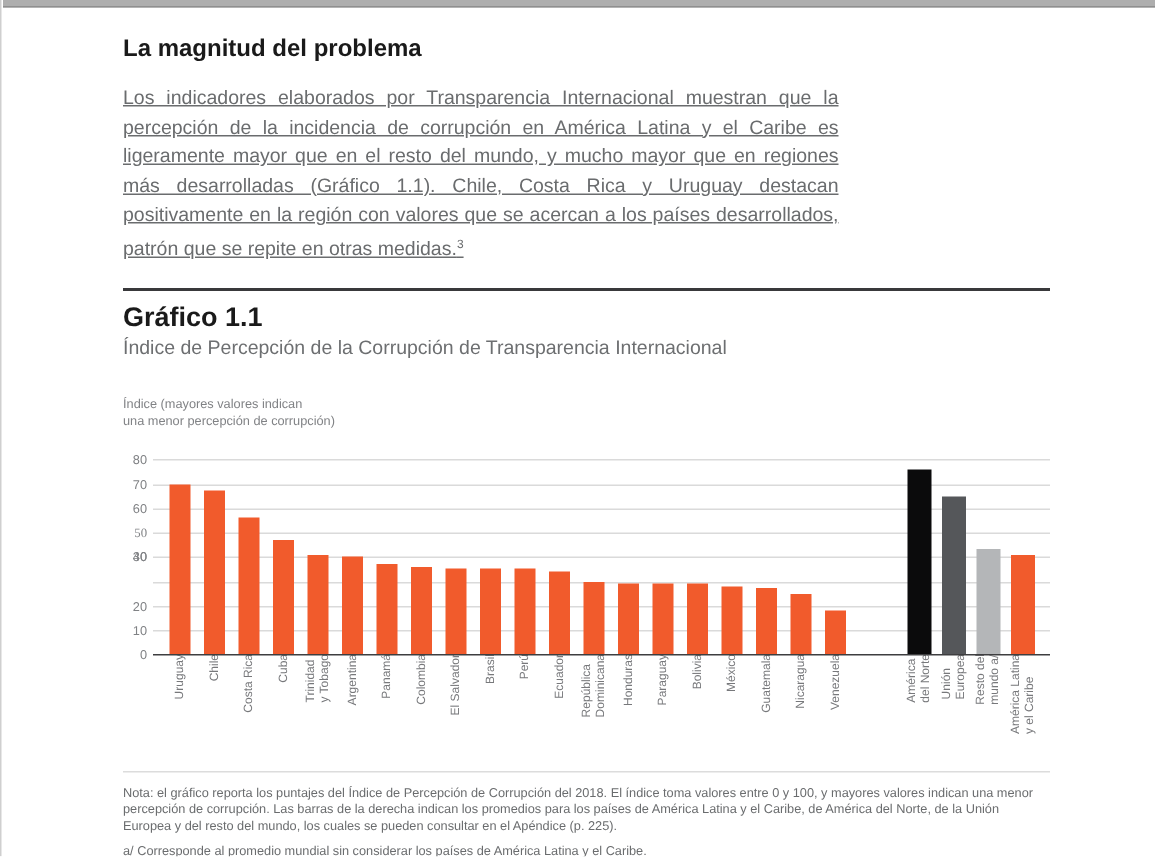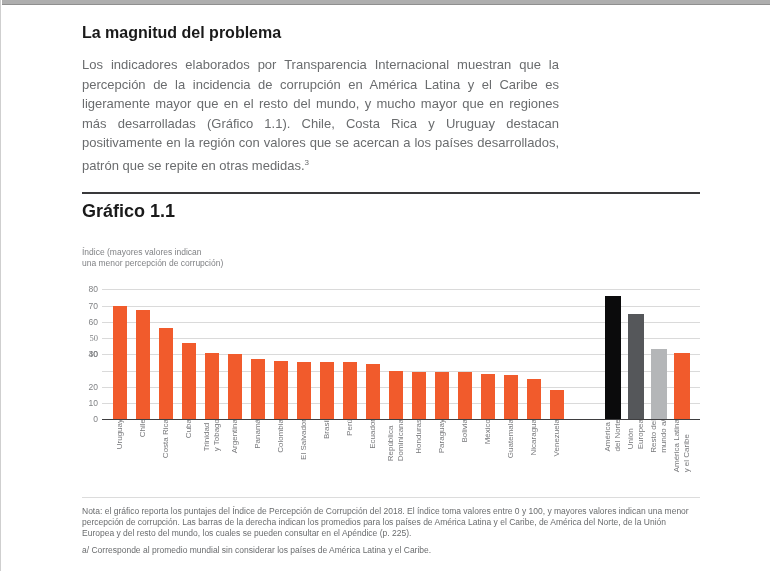--- a/index.html
+++ b/index.html
@@ -3,21 +3,21 @@
 <meta charset="utf-8">
 <style>
   html,body{margin:0;padding:0;background:#fff;}
   *{box-sizing:border-box;}
   .page{position:relative;width:770px;height:571px;background:#ffffff;overflow:hidden;
         font-family:"Liberation Sans",sans-serif;color:#1a1a1a;padding-left:44px;}
   .topband{position:absolute;top:0;left:2px;right:0;height:5px;background:#aeaeae;border-bottom:1px solid #8f8f8f;}
   .leftline{position:absolute;left:0;top:0;bottom:0;width:1px;background:#cfcfcf;}
   .content{position:absolute;left:82px;top:0;width:618px;}
   .section-title{margin:24px 0 0 0;font-size:16px;font-weight:bold;color:#1a1a1a;}
-  .intro{width:477px;margin:13px 0 0 0;font-size:13px;line-height:19.5px;color:#6a6c6e;text-align:justify;}
+  .intro{width:477px;margin:13px 0 0 0;font-size:13px;line-height:19.5px;color:#6a6c6e;text-align:justify;text-decoration:underline;}
   .intro sup{font-size:8px;color:#6a6c6e;}
   .rule-dark{height:2px;background:#39393b;margin-top:17px;}
   .fig-label{margin:7px 0 0 0;font-size:18px;font-weight:bold;color:#1a1a1a;}
   .fig-title{margin:2px 0 0 0;font-size:13px;color:#6d6f71;}
   .axis-note{margin:25px 0 0 0;font-size:8.5px;line-height:10.5px;color:#808285;white-space:pre-line;}
   .chart{margin-top:21px;display:flex;width:618px;}
   .yaxis{position:relative;width:20px;height:130px;flex:none;}
   .ytick{position:absolute;right:4px;font-size:8.5px;color:#808285;}
   .plot{position:relative;flex:1;height:130px;}
   .gridline{position:absolute;left:0;right:0;height:1px;background:#dadada;z-index:1;}
@@ -44,20 +44,21 @@
   <div class="leftline"></div>
 
   <div class="content">
     <h1 class="section-title">La magnitud del problema</h1>
 
     <p class="intro"><span>Los indicadores elaborados por Transparencia Internacional muestran que la percepción de la incidencia de corrupción en América Latina y el Caribe es ligeramente mayor que en el resto del mundo, y mucho mayor que en regiones más desarrolladas (Gráfico 1.1). Chile, Costa Rica y Uruguay destacan positivamente en la región con valores que se acercan a los países desarrollados, patrón que se repite en otras medidas.</span><sup>3</sup></p>
 
     <div class="rule-dark"></div>
 
     <p class="fig-label">Gráfico 1.1</p>
+    <p class="fig-title">Índice de Percepción de la Corrupción de Transparencia Internacional</p>
 
     <p class="axis-note">Índice (mayores valores indican
 una menor percepción de corrupción)</p>
 
     <div class="chart">
       <div class="yaxis">
           <div class="ytick" style="top: -5px;">80</div>
           <div class="ytick" style="top: 11.25px;">70</div>
           <div class="ytick" style="top: 27.5px;">60</div>
           <div class="ytick" style="top: 43.75px; font-family: Liberation Serif, serif;">50</div>

